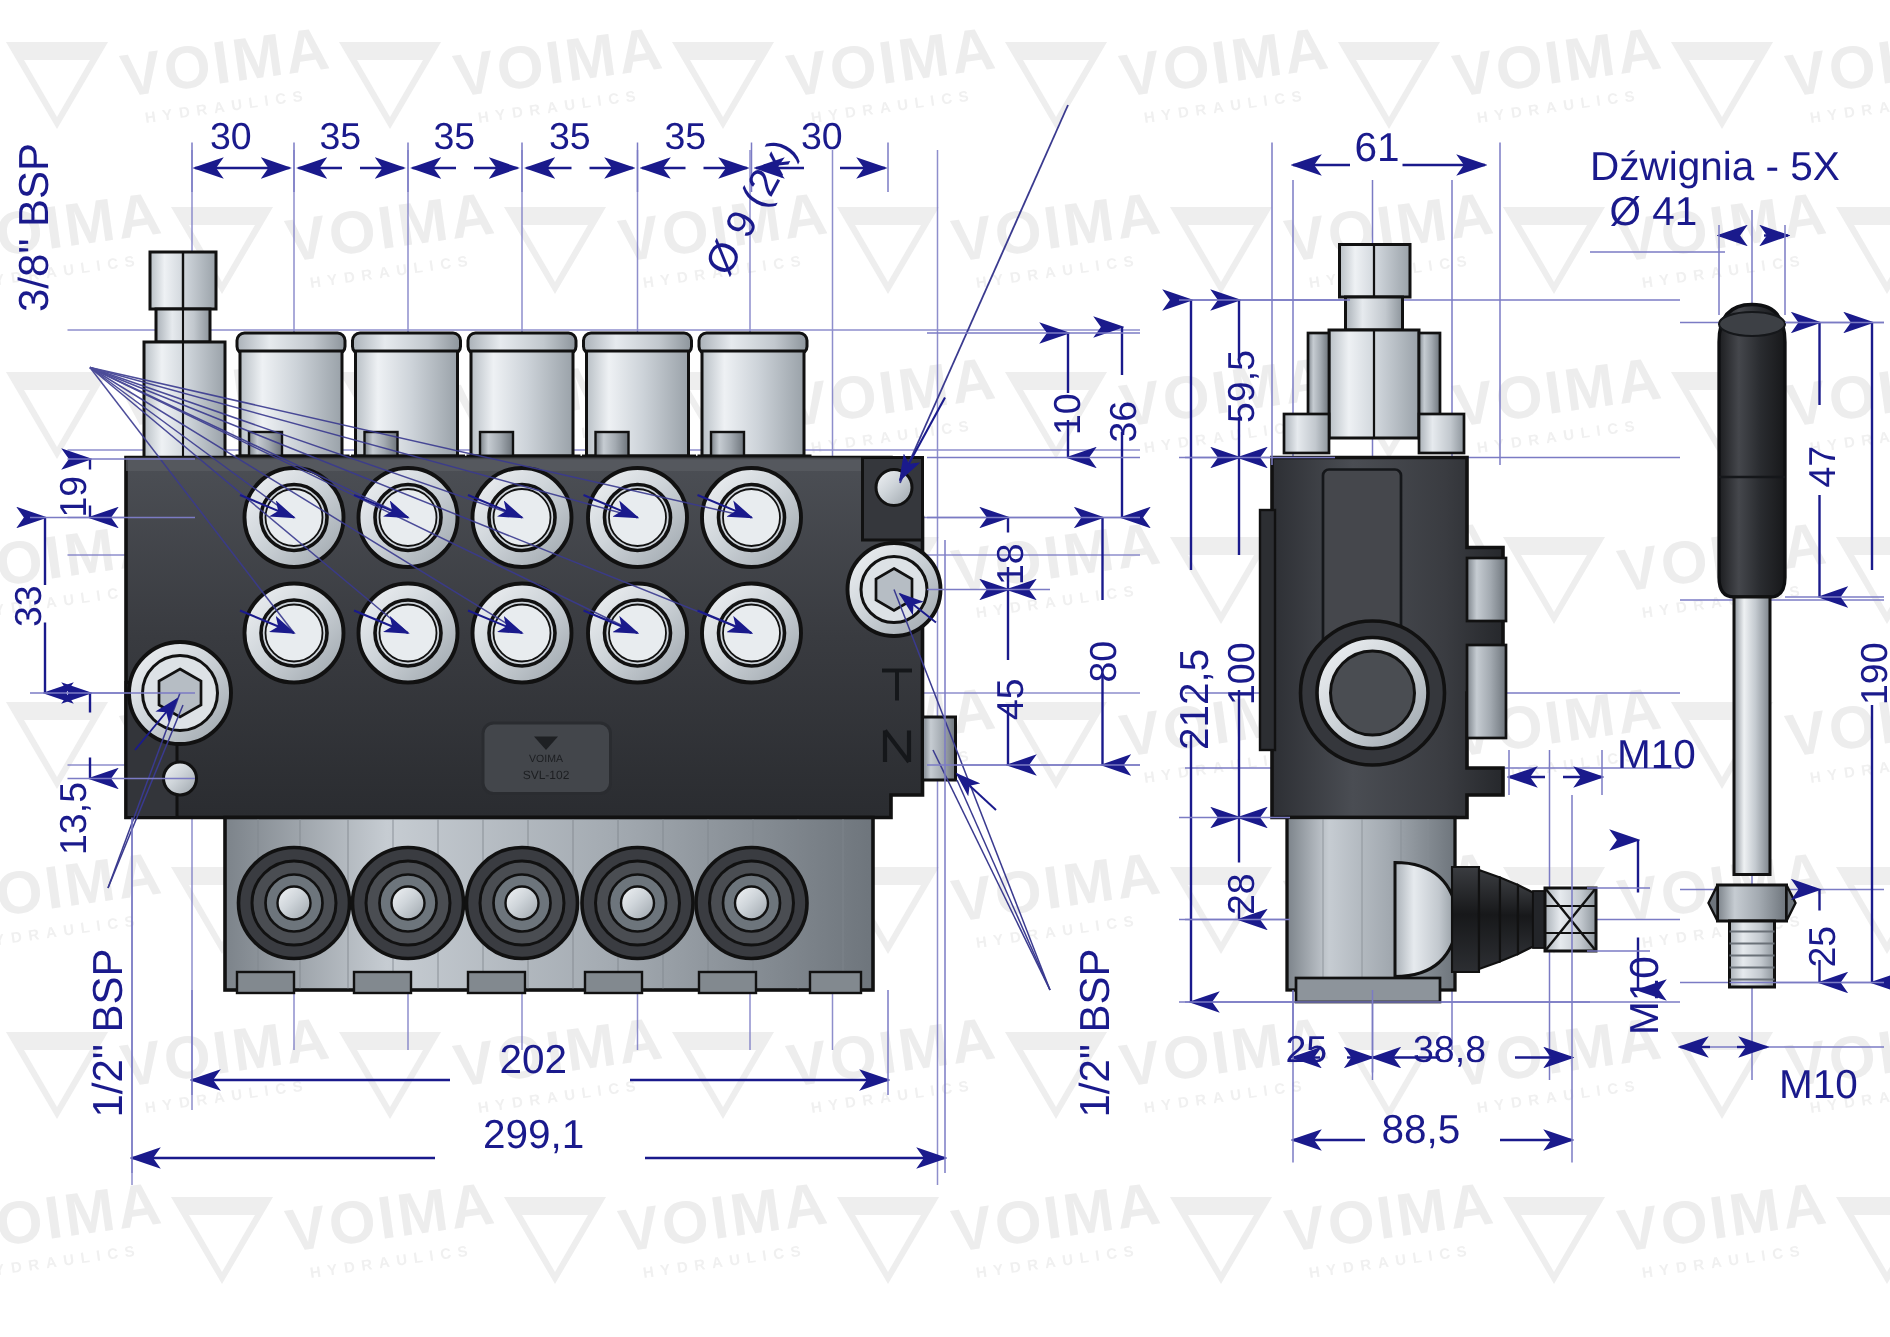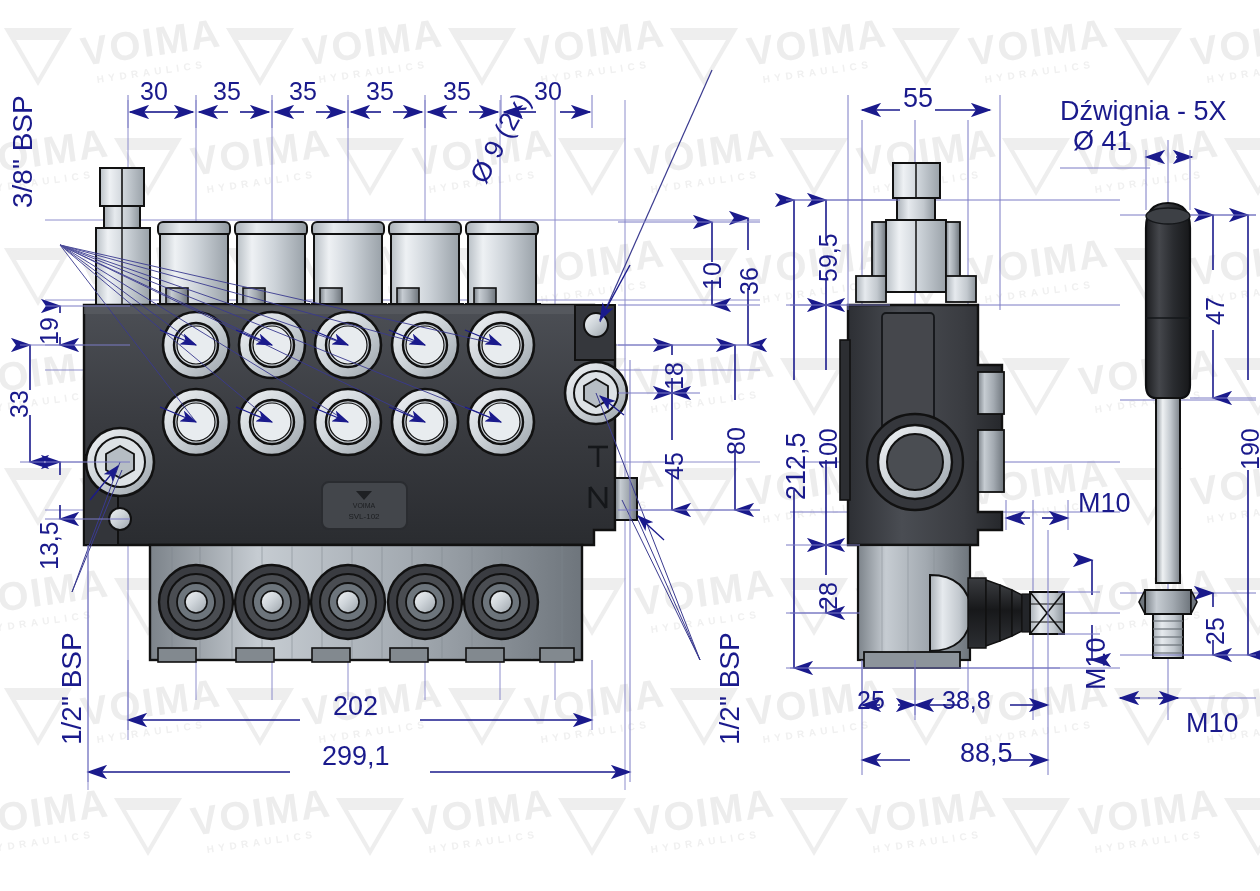--- a/index.html
+++ b/index.html
@@ -899,28 +899,28 @@
     <div class="dim rot90" style="left:58px;top:745px;font-size:28px;">1/2" BSP</div>
 
     <div class="dim rotd" style="left:466px;top:175px;font-size:27px;">Ø 9 (2x)</div>
     <div class="dim rot90" style="left:700px;top:290px;">10</div>
     <div class="dim rot90" style="left:737px;top:295px;">36</div>
     <div class="dim rot90" style="left:662px;top:390px;">18</div>
     <div class="dim rot90" style="left:662px;top:480px;">45</div>
     <div class="dim rot90" style="left:724px;top:455px;">80</div>
     <div class="dim rot90" style="left:716px;top:745px;font-size:28px;">1/2" BSP</div>
 
-    <div class="dim big" style="left:903px;top:85px;">55</div>
+    <div class="dim big" style="left:903px;top:85px;">61</div>
     <div class="dim rot90" style="left:816px;top:282px;">59,5</div>
     <div class="dim rot90" style="left:783px;top:500px;font-size:27px;">212,5</div>
     <div class="dim rot90" style="left:816px;top:470px;">100</div>
     <div class="dim rot90" style="left:816px;top:610px;">28</div>
     <div class="dim" style="left:857px;top:688px;">25</div>
     <div class="dim" style="left:942px;top:688px;">38,8</div>
-    <div class="dim big" style="left:921px;top:740px;margin-left:39px;">88,5</div>
+    <div class="dim big" style="left:921px;top:740px;">88,5</div>
     <div class="dim big" style="left:1078px;top:490px;">M10</div>
     <div class="dim rot90 big" style="left:1083px;top:690px;">M10</div>
 
     <div class="title" style="left:1060px;top:68px;">Dźwignia - 5X</div>
     <div class="dim big" style="left:1073px;top:128px;">Ø  41</div>
     <div class="dim rot90" style="left:1203px;top:325px;">47</div>
     <div class="dim rot90" style="left:1238px;top:470px;">190</div>
     <div class="dim rot90" style="left:1203px;top:645px;">25</div>
     <div class="dim big" style="left:1186px;top:710px;">M10</div>
   </div>

